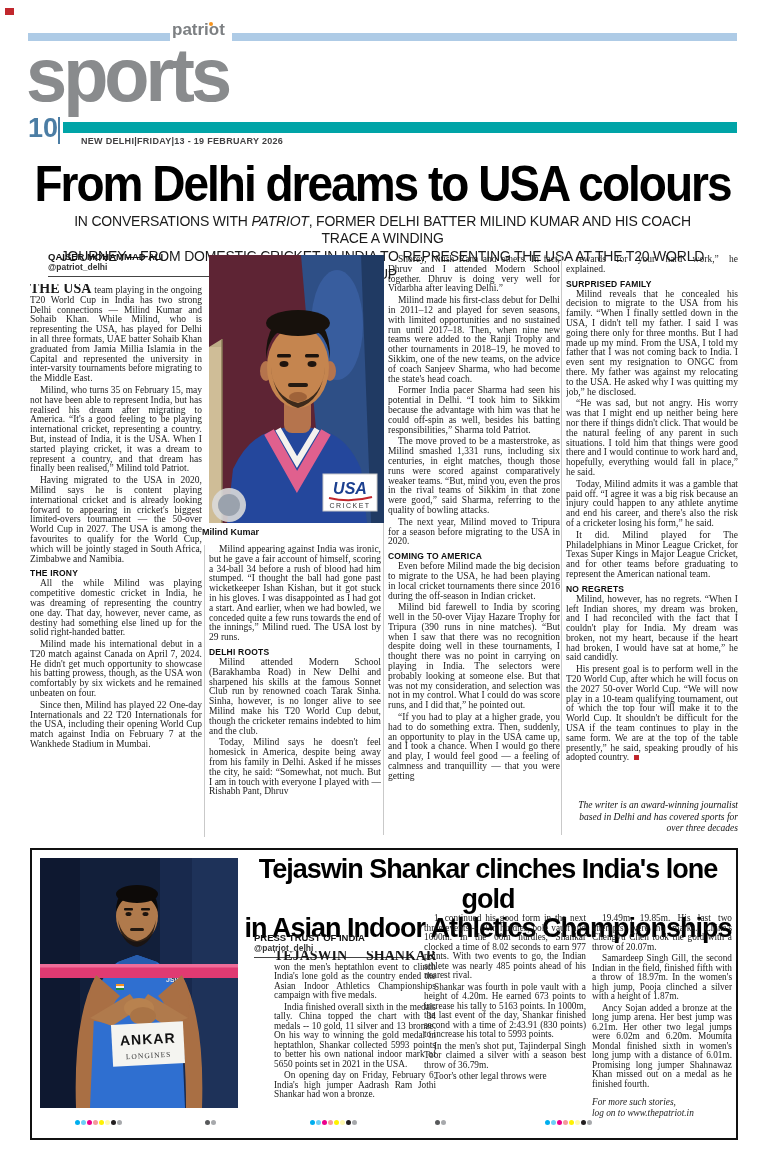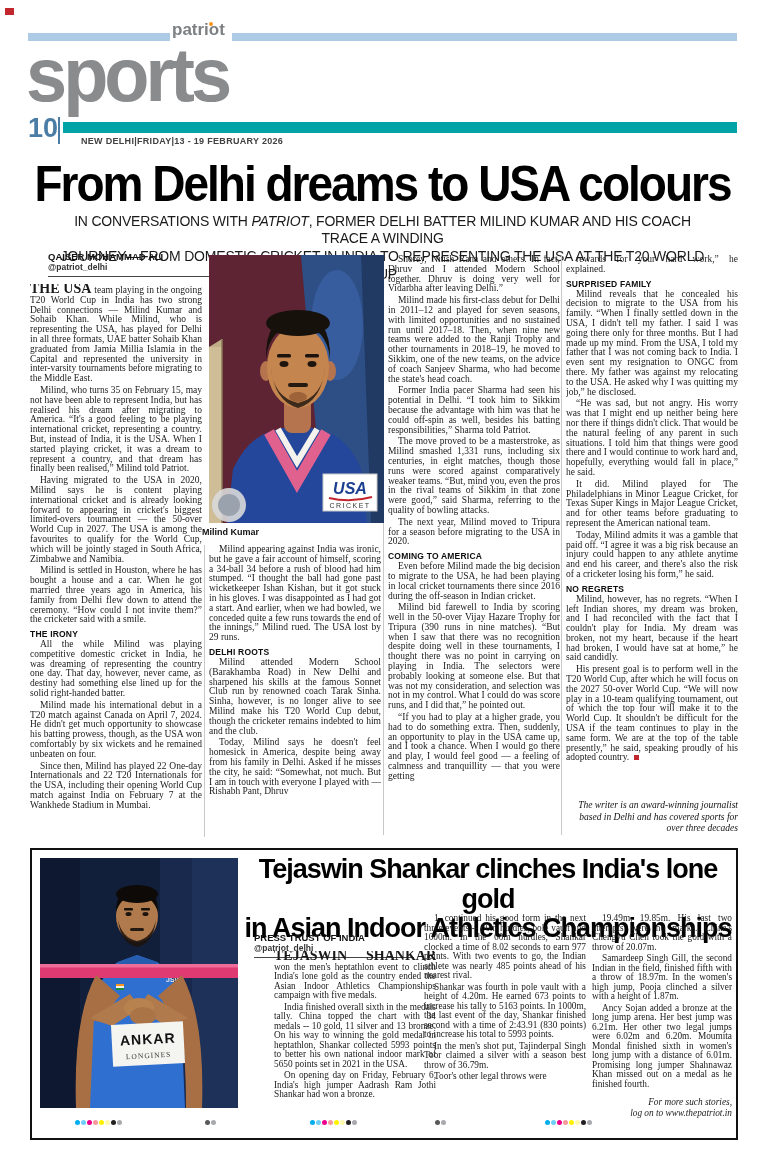--- a/index.html
+++ b/index.html
@@ -58,21 +58,21 @@
   
   .story2{left:30px;top:848px;width:708px;height:292px;border:2px solid #111;background:#fff;box-sizing:border-box;}
   .photo2{left:8px;top:8px;width:198px;height:250px;}
   .s2-headline{left:212px;top:4px;width:488px;text-align:center;font:bold 27px "Liberation Sans",sans-serif;
         color:#000;line-height:28px;letter-spacing:-1px;transform:scaleY(1.05);transform-origin:top;}
   .bl2{left:222px;top:82px;width:160px;}
   .s2col{font-size:9.3px;line-height:9.5px;overflow:hidden;}
   .s2c1{left:222px;top:101px;width:162px;height:176px;margin-left:20px;}
   .s2c2{left:392px;top:64px;width:162px;height:214px;}
   .s2c3{left:560px;top:64px;width:140px;height:214px;}
-  .s2-footer{font:italic 9.3px "Liberation Serif",serif;line-height:11px;margin-top:8px;text-align:right;}
+  .s2-footer{font:italic 9.3px "Liberation Serif",serif;line-height:11px;margin-top:8px;}
   .s2-footer .fgap{height:8px;}
 
   
   .regdots{top:1120px;height:6px;display:flex;gap:1px;}
   .regdots i{display:block;width:5px;height:5px;border-radius:50%;}
   .g1{left:75px;} .g2{left:310px;} .g3{left:545px;}
   .single{left:205px;} .single2{left:435px;}
 </style>
 </head>
 <body>
@@ -103,21 +103,20 @@
   </div>
 
   <div class="abs colrule cr1"></div>
   <div class="abs colrule cr2"></div>
   <div class="abs colrule cr3"></div>
 
   <div class="abs col c1">
       <p class="para lead"><b>THE USA </b>team playing in the ongoing T20 World Cup in India has two strong Delhi connections — Milind Kumar and Sohaib Khan. While Milind, who is representing the USA, has played for Delhi in all three formats, UAE batter Sohaib Khan graduated from Jamia Millia Islamia in the Capital and represented the university in inter-varsity tournaments before migrating to the Middle East.</p>
       <p class="para">Milind, who turns 35 on February 15, may not have been able to represent India, but has realised his dream after migrating to America. “It's a good feeling to be playing international cricket, representing a country. But, instead of India, it is the USA. When I started playing cricket, it was a dream to represent a country, and that dream has finally been realised,” Milind told Patriot.</p>
       <p class="para">Having migrated to the USA in 2020, Milind says he is content playing international cricket and is already looking forward to appearing in cricket's biggest limited-overs tournament — the 50-over World Cup in 2027. The USA is among the favourites to qualify for the World Cup, which will be jointly staged in South Africa, Zimbabwe and Namibia.</p>
-      <p class="para">Milind is settled in Houston, where he has bought a house and a car. When he got married three years ago in America, his family from Delhi flew down to attend the ceremony. “How could I not invite them?” the cricketer said with a smile.</p>
       <p class="subhead">THE IRONY</p>
       <p class="para">All the while Milind was playing competitive domestic cricket in India, he was dreaming of representing the country one day. That day, however, never came, as destiny had something else lined up for the solid right-handed batter.</p>
       <p class="para">Milind made his international debut in a T20 match against Canada on April 7, 2024. He didn't get much opportunity to showcase his batting prowess, though, as the USA won comfortably by six wickets and he remained unbeaten on four.</p>
       <p class="para">Since then, Milind has played 22 One-day Internationals and 22 T20 Internationals for the USA, including their opening World Cup match against India on February 7 at the Wankhede Stadium in Mumbai.</p>
     </div>
 
   <div class="abs photo1">
     <svg width="175" height="268" viewBox="0 0 175 268" xmlns="http://www.w3.org/2000/svg">
       <rect width="175" height="268" fill="#5e2434"></rect>
       <polygon points="92,0 175,0 175,268 115,268" fill="#2e4f86"></polygon>
@@ -169,22 +168,22 @@
       <p class="subhead">COMING TO AMERICA</p>
       <p class="para">Even before Milind made the big decision to migrate to the USA, he had been playing in local cricket tournaments there since 2016 during the off-season in Indian cricket.</p>
       <p class="para">Milind bid farewell to India by scoring well in the 50-over Vijay Hazare Trophy for Tripura (390 runs in nine matches). “But when I saw that there was no recognition despite doing well in these tournaments, I thought there was no point in carrying on playing in India. The selectors were probably looking at someone else. But that was not my consideration, and selection was not in my control. What I could do was score runs, and I did that,” he pointed out.</p>
       <p class="para">“If you had to play at a higher grade, you had to do something extra. Then, suddenly, an opportunity to play in the USA came up, and I took a chance. When I would go there and play, I would feel good — a feeling of calmness and tranquillity — that you were getting</p>
     </div>
   <div class="abs col c4">
       <p class="para">rewards for your hard work,” he explained.</p>
       <p class="subhead">SURPRISED FAMILY</p>
       <p class="para">Milind reveals that he concealed his decision to migrate to the USA from his family. “When I finally settled down in the USA, I didn't tell my father. I said I was going there only for three months. But I had made up my mind. From the USA, I told my father that I was not coming back to India. I even sent my resignation to ONGC from there. My father was against my relocating to the USA. He asked why I was quitting my job,” he disclosed.</p>
       <p class="para">“He was sad, but not angry. His worry was that I might end up neither being here nor there if things didn't click. That would be the natural feeling of any parent in such situations. I told him that things were good there and I would continue to work hard and, hopefully, everything would fall in place,” he said.</p>
+      <p class="para">Today, Milind admits it was a gamble that paid off. “I agree it was a big risk because an injury could happen to any athlete anytime and end his career, and there's also the risk of a cricketer losing his form,” he said.</p>
       <p class="para">It did. Milind played for The Philadelphians in Minor League Cricket, for Texas Super Kings in Major League Cricket, and for other teams before graduating to represent the American national team.</p>
-      <p class="para">Today, Milind admits it was a gamble that paid off. “I agree it was a big risk because an injury could happen to any athlete anytime and end his career, and there's also the risk of a cricketer losing his form,” he said.</p>
       <p class="subhead">NO REGRETS</p>
       <p class="para">Milind, however, has no regrets. “When I left Indian shores, my dream was broken, and I had reconciled with the fact that I couldn't play for India. My dream was broken, not my heart, because if the heart had broken, I would have sat at home,” he said candidly.</p>
       <p class="para has-endmark">His present goal is to perform well in the T20 World Cup, after which he will focus on the 2027 50-over World Cup. “We will now play in a 10-team qualifying tournament, out of which the top four will make it to the World Cup. It shouldn't be difficult for the USA if the team continues to play in the same form. We are at the top of the table presently,” he said, speaking proudly of his adopted country.</p>
     </div>
   <div class="abs credit">The writer is an award-winning journalist based in Delhi and has covered sports for over three decades</div>
 
   <div class="abs story2">
     <div class="abs photo2">
       <svg width="198" height="250" viewBox="0 0 198 250" xmlns="http://www.w3.org/2000/svg">
         <rect width="198" height="250" fill="#121f3a"></rect>

